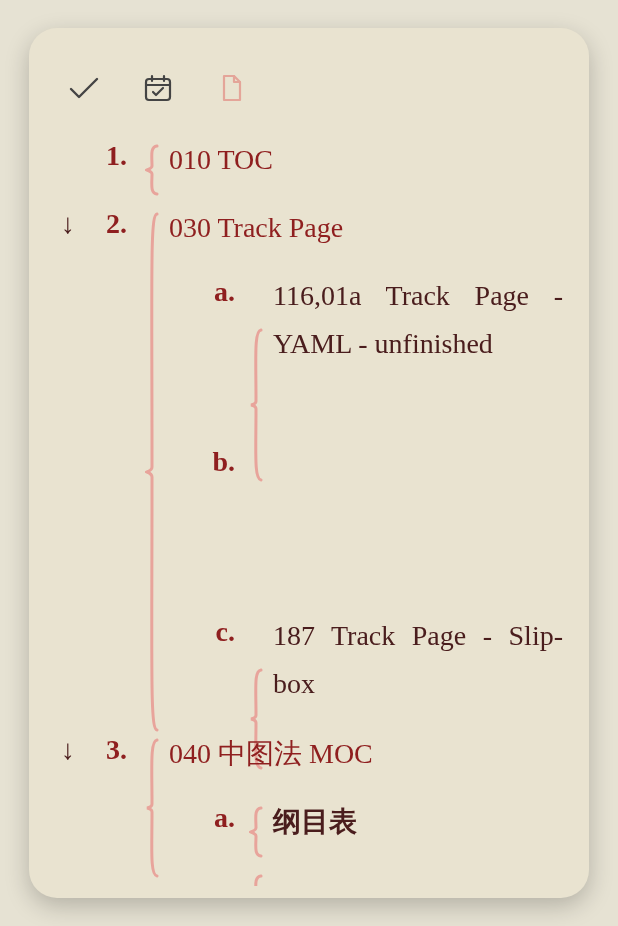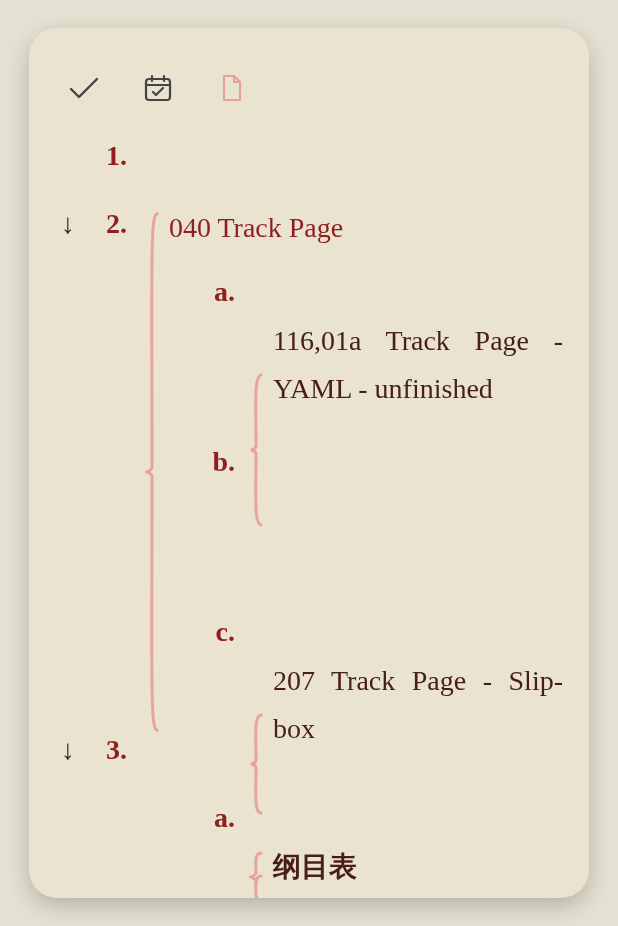--- a/index.html
+++ b/index.html
@@ -132,21 +132,20 @@
   .subrow .content {
     position: relative;
     padding-left: 24px;
     font-size: 28px;
     line-height: 48px;
     color: var(--ink-dark);
   }
   .subrow .content .text {
     display: inline-block;
     text-align: justify;
-    margin-top: 45px;
   }
   .row, .subrow { margin-bottom: 10px; }
   .row1 { height: 58px; }
   .row2 { height: 58px; }
   .row3 { height: 58px; margin-top: 8px; }
 
 </style>
 </head>
 <body>
 
@@ -173,32 +172,40 @@
         <path d="M13 2 v6 h6"></path>
       </svg>
     </span>
   </div>
 
   <div class="outline">
 
     <div class="row row1" style="height:58px;">
       <span class="arrow" style="top:4px;"></span>
       <span class="num" style="top:4px;">1.</span>
+      <span class="content link" style="height:52px;">
+        <span class="bracket">
+          <svg viewBox="0 0 16 52" style="height:52px;top:0;" preserveAspectRatio="none">
+            <path d="M12 2 C5 3 7 12 7 22 C7 24 2 26 2 26 C2 26 7 28 7 30 C7 40 5 49 12 50" stroke="#e8a49b" stroke-width="3" fill="none" stroke-linecap="round"></path>
+          </svg>
+        </span>
+        <span class="text">010 TOC</span>
+      </span>
     </div>
 
     <div class="row row2" style="height:58px;">
       <span class="arrow" style="top:4px;">↓</span>
       <span class="num" style="top:4px;">2.</span>
       <span class="content link" style="height:52px;">
         <span class="bracket">
           <svg viewBox="0 0 16 520" style="height:520px;top:0;" preserveAspectRatio="none">
             <path d="M12 2 C5 3 7 60 7 255 C7 258 2 260 2 260 C2 260 7 262 7 265 C7 460 5 517 12 518" stroke="#e8a49b" stroke-width="3" fill="none" stroke-linecap="round"></path>
           </svg>
         </span>
-        <span class="text">040 Track Page</span>
+        <span class="text">030 Track Page</span>
       </span>
     </div>
 
     <div class="children">
 
       <div class="subrow" style="height:160px;">
         <span class="num" style="top:4px;">a.</span>
         <span class="content" style="height:154px;">
           <span class="bracket">
             <svg viewBox="0 0 16 154" style="height:154px;top:0;" preserveAspectRatio="none">
@@ -214,29 +221,37 @@
       </div>
 
       <div class="subrow" style="height:108px;">
         <span class="num" style="top:4px;">c.</span>
         <span class="content" style="height:102px;">
           <span class="bracket">
             <svg viewBox="0 0 16 102" style="height:102px;top:0;" preserveAspectRatio="none">
               <path d="M12 2 C5 3 7 20 7 47 C7 50 2 51 2 51 C2 51 7 52 7 55 C7 82 5 99 12 100" stroke="#e8a49b" stroke-width="3" fill="none" stroke-linecap="round"></path>
             </svg>
           </span>
-          <span class="text" style="width:290px;text-align-last:left;">207 Track Page - Slip-box</span>
+          <span class="text" style="width:290px;text-align-last:left;">187 Track Page - Slip-box</span>
         </span>
       </div>
 
     </div>
 
     <div class="row row3" style="height:58px;">
       <span class="arrow" style="top:4px;">↓</span>
       <span class="num" style="top:4px;">3.</span>
+      <span class="content link" style="height:52px;">
+        <span class="bracket">
+          <svg viewBox="0 0 16 140" style="height:140px;top:0;" preserveAspectRatio="none">
+            <path d="M12 2 C5 3 7 30 7 66 C7 69 2 70 2 70 C2 70 7 71 7 74 C7 110 5 137 12 138" stroke="#e8a49b" stroke-width="3" fill="none" stroke-linecap="round"></path>
+          </svg>
+        </span>
+        <span class="text">040 中图法 MOC</span>
+      </span>
     </div>
 
     <div class="children">
       <div class="subrow" style="height:58px;">
         <span class="num" style="top:4px;">a.</span>
         <span class="content" style="height:52px;font-weight:bold;">
           <span class="bracket">
             <svg viewBox="0 0 16 52" style="height:52px;top:0;" preserveAspectRatio="none">
               <path d="M12 2 C5 3 7 12 7 22 C7 24 2 26 2 26 C2 26 7 28 7 30 C7 40 5 49 12 50" stroke="#e8a49b" stroke-width="3" fill="none" stroke-linecap="round"></path>
             </svg>

